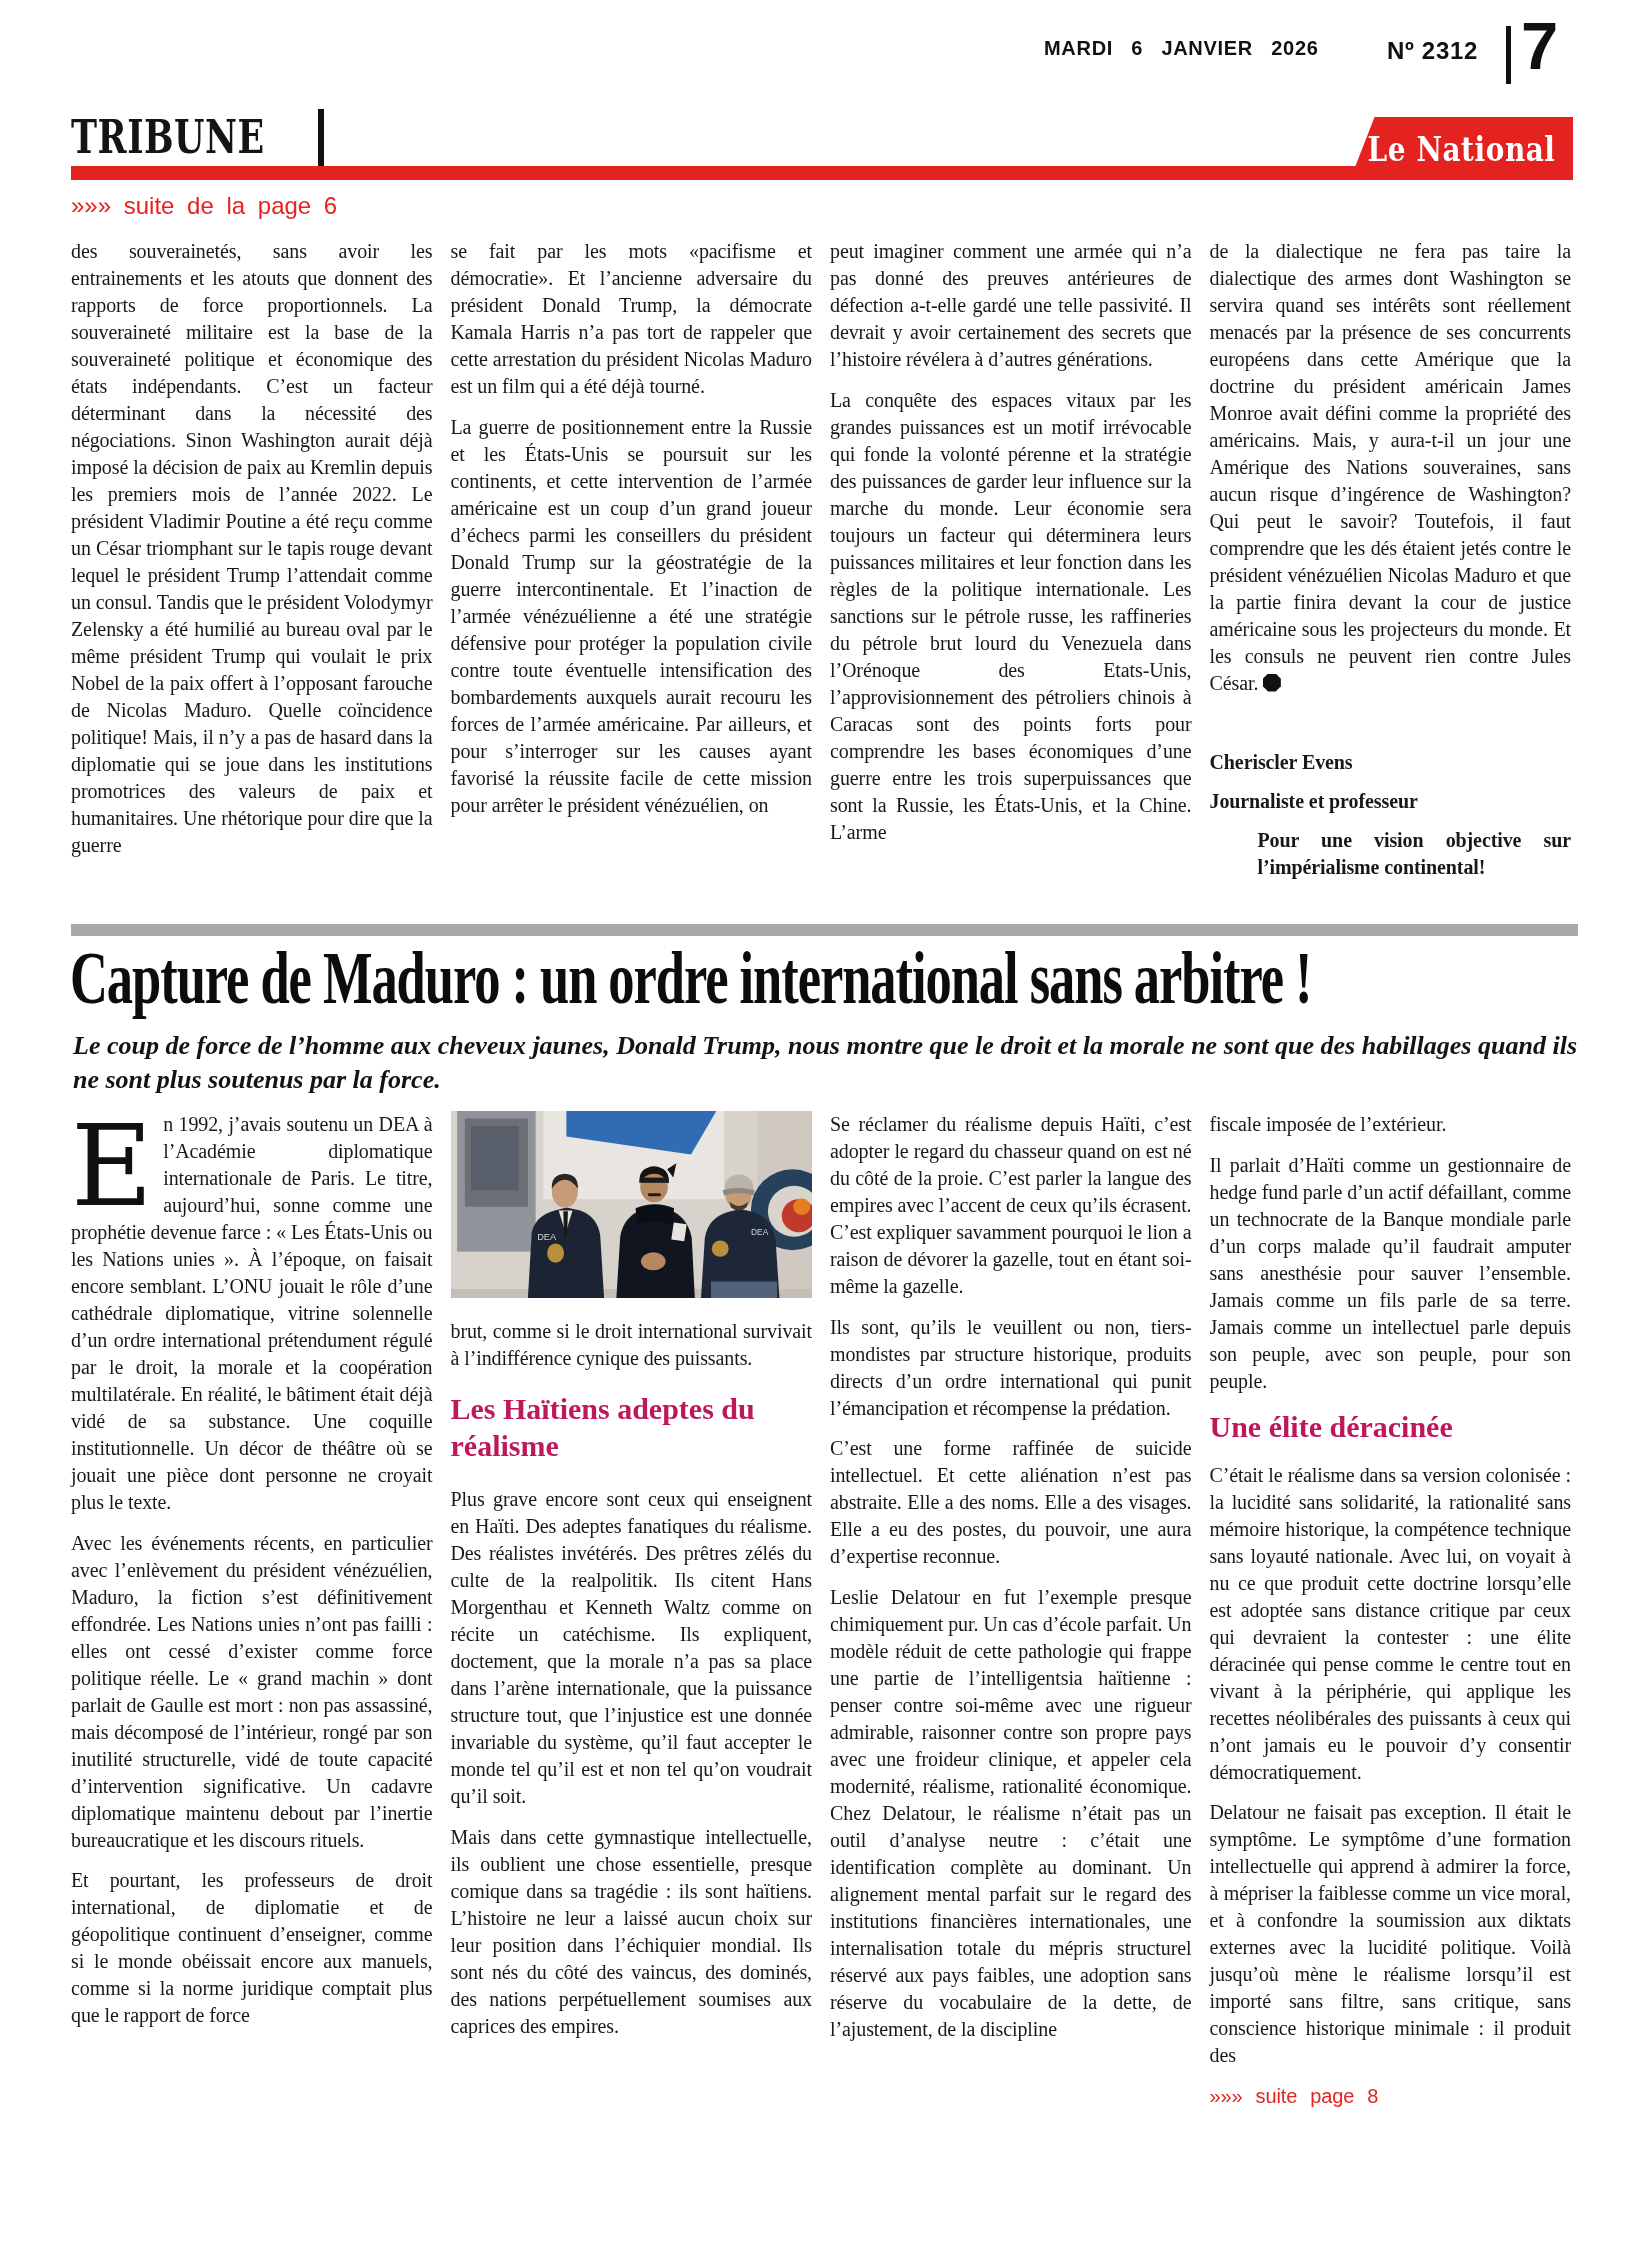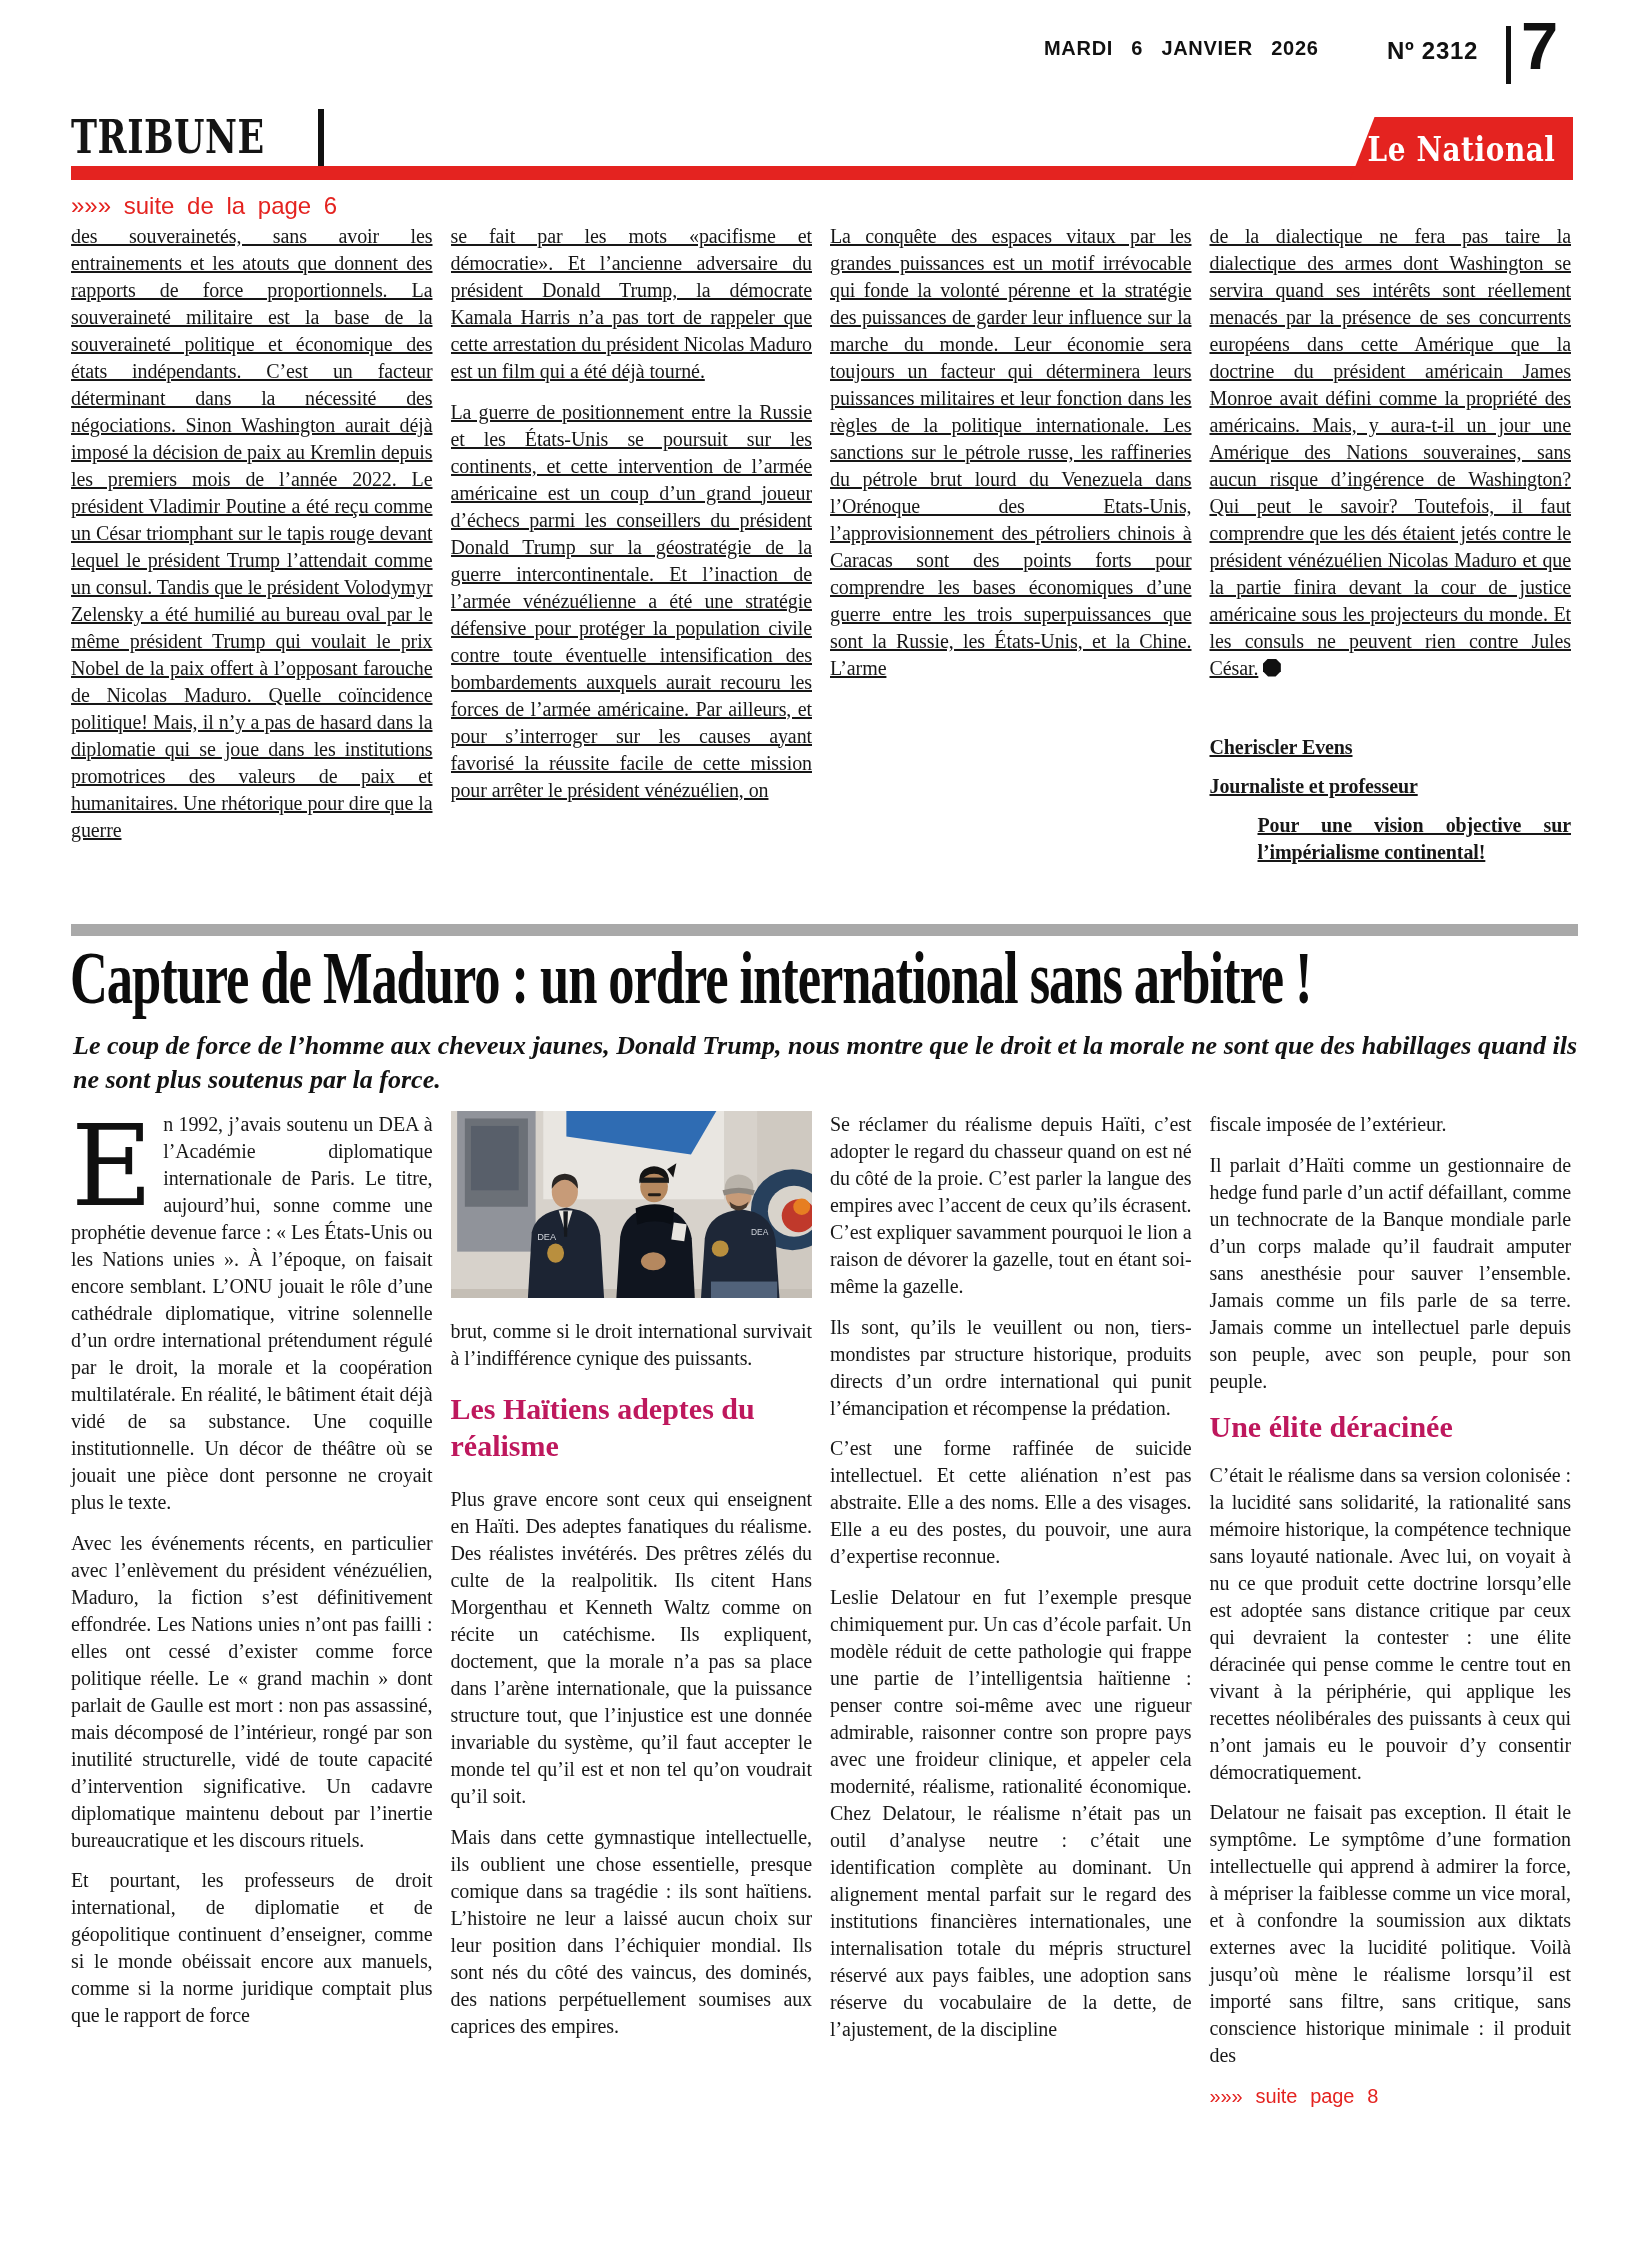--- a/index.html
+++ b/index.html
@@ -51,21 +51,21 @@
 
   
   .cols {
     position:absolute; left:71px; width:1500px;
     display:grid; grid-template-columns:repeat(4, 1fr); column-gap:18px;
   }
   .cols p {
     margin:0 0 13.5px 0; text-align:justify;
     font-size:20px; line-height:27px; letter-spacing:-0.1px; color:#181818;
   }
-  .top-cols { top:223px;text-decoration:underline; }
+  .top-cols { top:238px; }
   .clamp { max-height:702px; overflow:hidden; }
 
   .byline { margin-top:52px; }
   .byline p { font-weight:bold; margin:0 0 12px 0; text-align:left; }
   .byline p.tagline { text-align:justify;margin-left:48px; }
 
   .end-mark {
     display:inline-block; width:18px; height:18px; background:#111;
     margin-left:4.5px; vertical-align:-1.5px;
     clip-path:polygon(29% 0, 71% 0, 100% 29%, 100% 71%, 71% 100%, 29% 100%, 0 71%, 0 29%);
@@ -120,20 +120,21 @@
 
 <div class="cols top-cols">
   <div class="clamp">
     <p>des souverainetés, sans avoir les entrainements et les atouts que donnent des rapports de force proportionnels. La souveraineté militaire est la base de la souveraineté politique et économique des états indépendants. C’est un facteur déterminant dans la nécessité des négociations. Sinon Washington aurait déjà imposé la décision de paix au Kremlin depuis les premiers mois de l’année 2022. Le président Vladimir Poutine a été reçu comme un César triomphant sur le tapis rouge devant lequel le président Trump l’attendait comme un consul. Tandis que le président Volodymyr Zelensky a été humilié au bureau oval par le même président Trump qui voulait le prix Nobel de la paix offert à l’opposant farouche de Nicolas Maduro. Quelle coïncidence politique! Mais, il n’y a pas de hasard dans la diplomatie qui se joue dans les institutions  promotrices des valeurs de paix et humanitaires. Une rhétorique pour dire que la guerre</p>
   </div>
   <div class="clamp">
     <p>se fait par les mots «pacifisme et démocratie». Et l’ancienne adversaire du président Donald Trump, la démocrate Kamala Harris n’a pas tort de rappeler que cette arrestation du président Nicolas Maduro est un film qui a été déjà tourné.</p>
     <p>La guerre de positionnement entre la Russie et les États-Unis se poursuit sur les continents, et cette intervention de l’armée américaine est un coup d’un grand joueur d’échecs parmi les conseillers du président Donald Trump sur la géostratégie de la guerre intercontinentale. Et l’inaction de l’armée vénézuélienne a été une stratégie défensive pour protéger la population civile contre toute éventuelle intensification des bombardements auxquels aurait recouru les forces de l’armée américaine. Par ailleurs, et pour s’interroger sur les causes ayant favorisé la réussite facile de cette mission pour arrêter le président vénézuélien, on</p>
   </div>
   <div class="clamp">
+    <p>peut imaginer comment une armée qui n’a pas donné des preuves antérieures de défection a-t-elle gardé une telle passivité. Il devrait y avoir certainement des secrets que l’histoire révélera à d’autres générations.</p>
     <p>La conquête des espaces vitaux par les grandes puissances est un motif irrévocable qui fonde la volonté pérenne et la stratégie des puissances de garder leur influence sur la marche du monde. Leur économie sera toujours un facteur qui déterminera leurs puissances militaires et leur fonction dans les règles de la politique internationale. Les sanctions sur le pétrole russe, les raffineries du pétrole brut lourd du Venezuela dans l’Orénoque des Etats-Unis, l’approvisionnement des pétroliers chinois à Caracas sont des points forts pour comprendre les bases économiques d’une guerre entre les trois superpuissances que sont la Russie, les États-Unis, et la Chine. L’arme</p>
   </div>
   <div>
     <p><span>de la dialectique ne fera pas taire la dialectique des armes dont Washington se servira quand ses intérêts sont réellement menacés par la présence de ses concurrents européens dans cette Amérique que la doctrine du président américain James Monroe avait défini comme la propriété des américains. Mais, y aura-t-il un jour une Amérique des Nations souveraines, sans aucun risque d’ingérence de Washington? Qui peut le savoir? Toutefois, il faut comprendre que les dés étaient jetés contre le président vénézuélien Nicolas Maduro et que la partie finira devant la cour de justice américaine sous les projecteurs du monde. Et les consuls ne peuvent rien contre Jules César.</span><span class="end-mark"></span></p>
     <div class="byline">
       <p>Cheriscler Evens</p>
       <p>Journaliste et professeur</p>
       <p class="tagline">Pour une vision objective sur l’impérialisme continental!</p>
     </div>
   </div>

